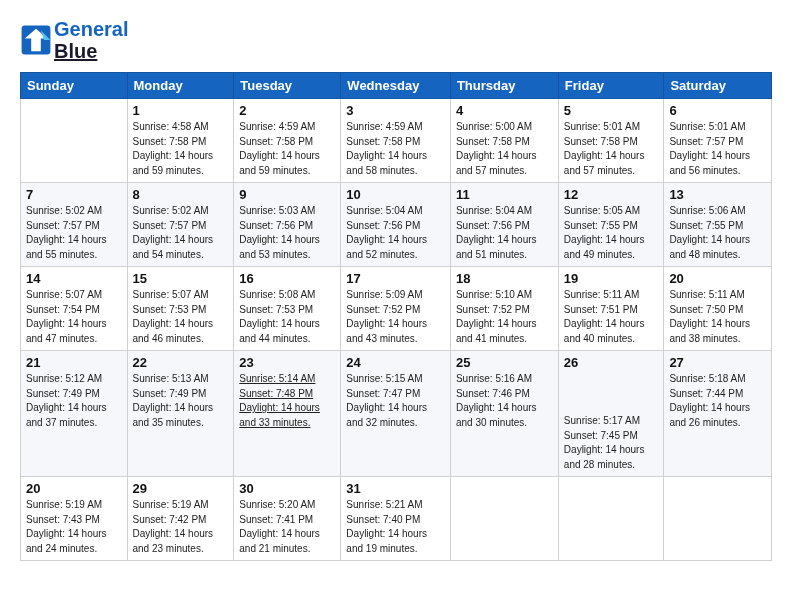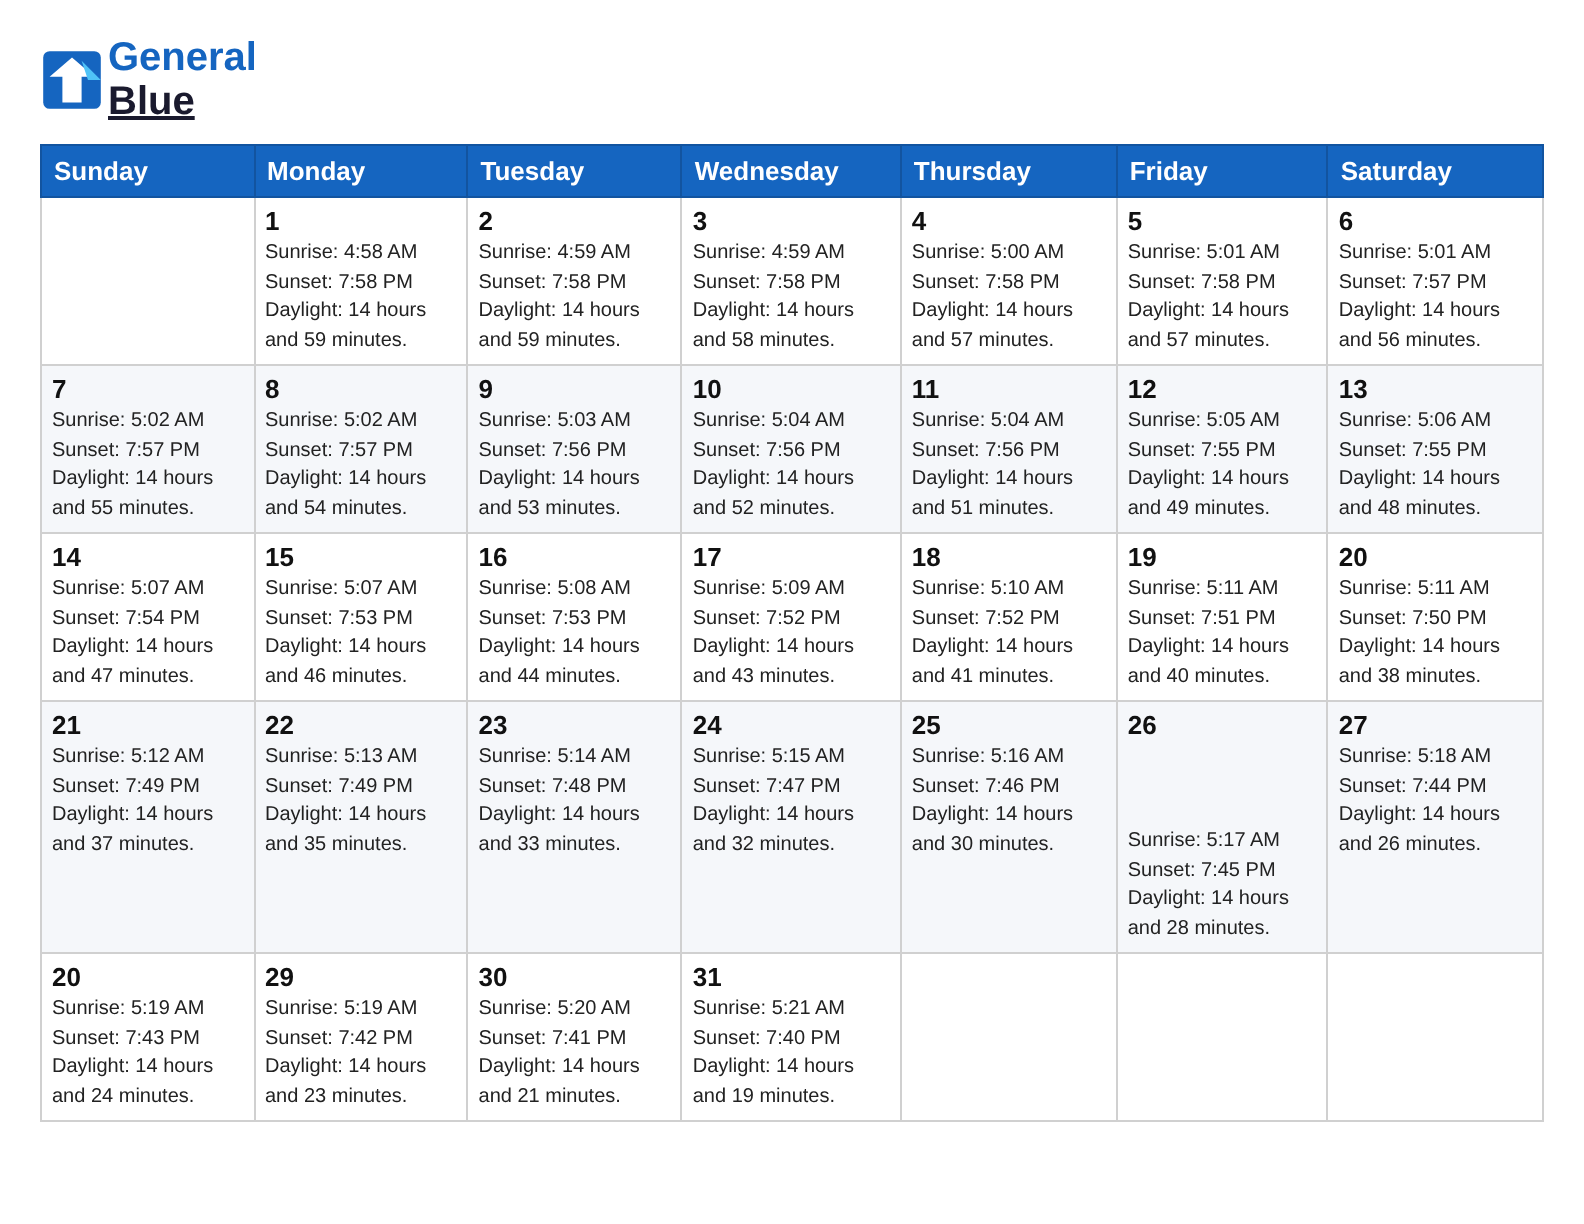--- a/index.html
+++ b/index.html
@@ -279,21 +279,21 @@
           </td>
           <td>
             <span class="day-num">22</span>
             <div class="cell-content" style="white-space: pre-line;">Sunrise: 5:13 AM
 Sunset: 7:49 PM
 Daylight: 14 hours
 and 35 minutes.</div>
           </td>
           <td>
             <span class="day-num">23</span>
-            <div class="cell-content" style="white-space: pre-line;">Sunrise: 5:14 AM
+            <div class="cell-content" style="white-space: pre-line; text-decoration: underline;">Sunrise: 5:14 AM
 Sunset: 7:48 PM
 Daylight: 14 hours
 and 33 minutes.</div>
           </td>
           <td>
             <span class="day-num">24</span>
             <div class="cell-content" style="white-space: pre-line;">Sunrise: 5:15 AM
 Sunset: 7:47 PM
 Daylight: 14 hours
 and 32 minutes.</div>

